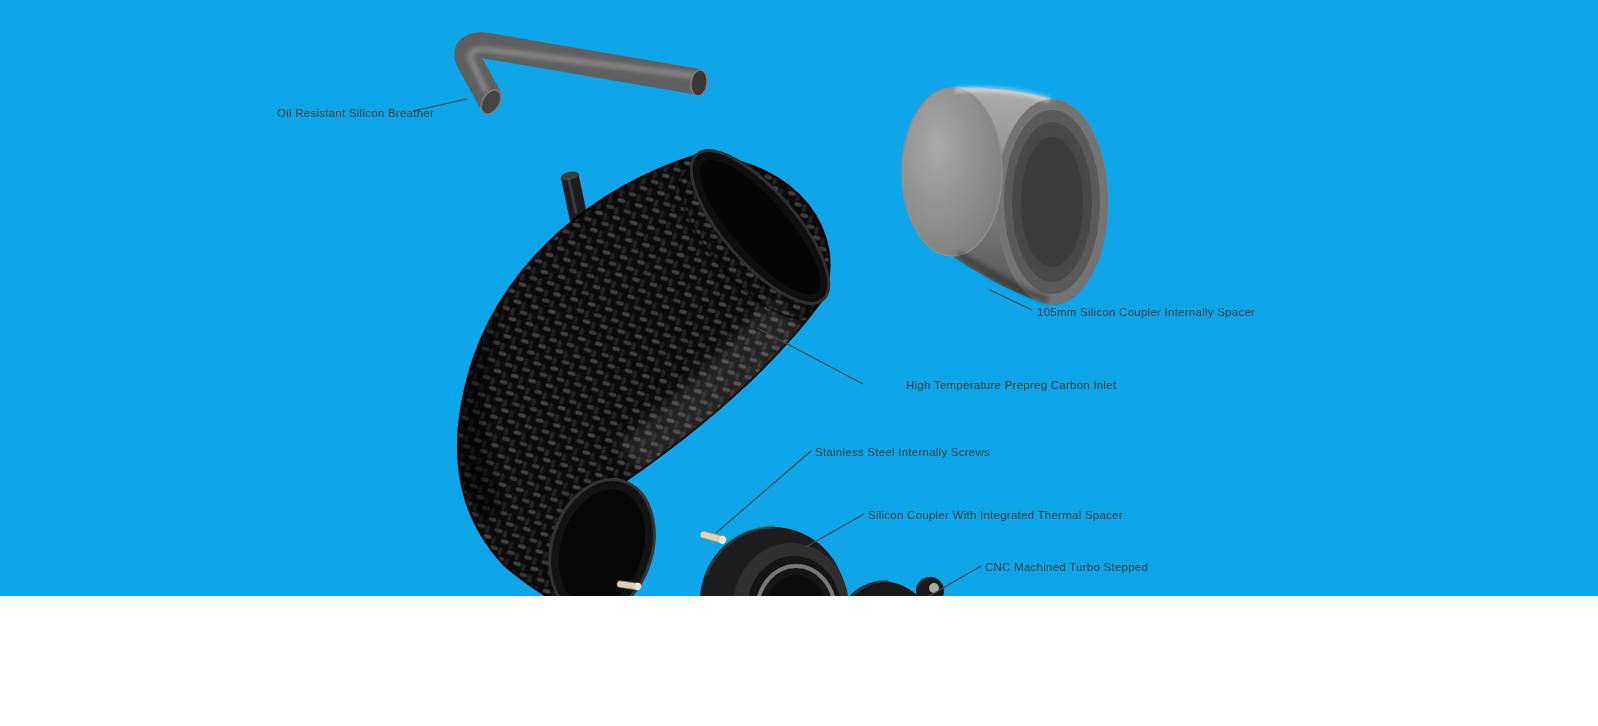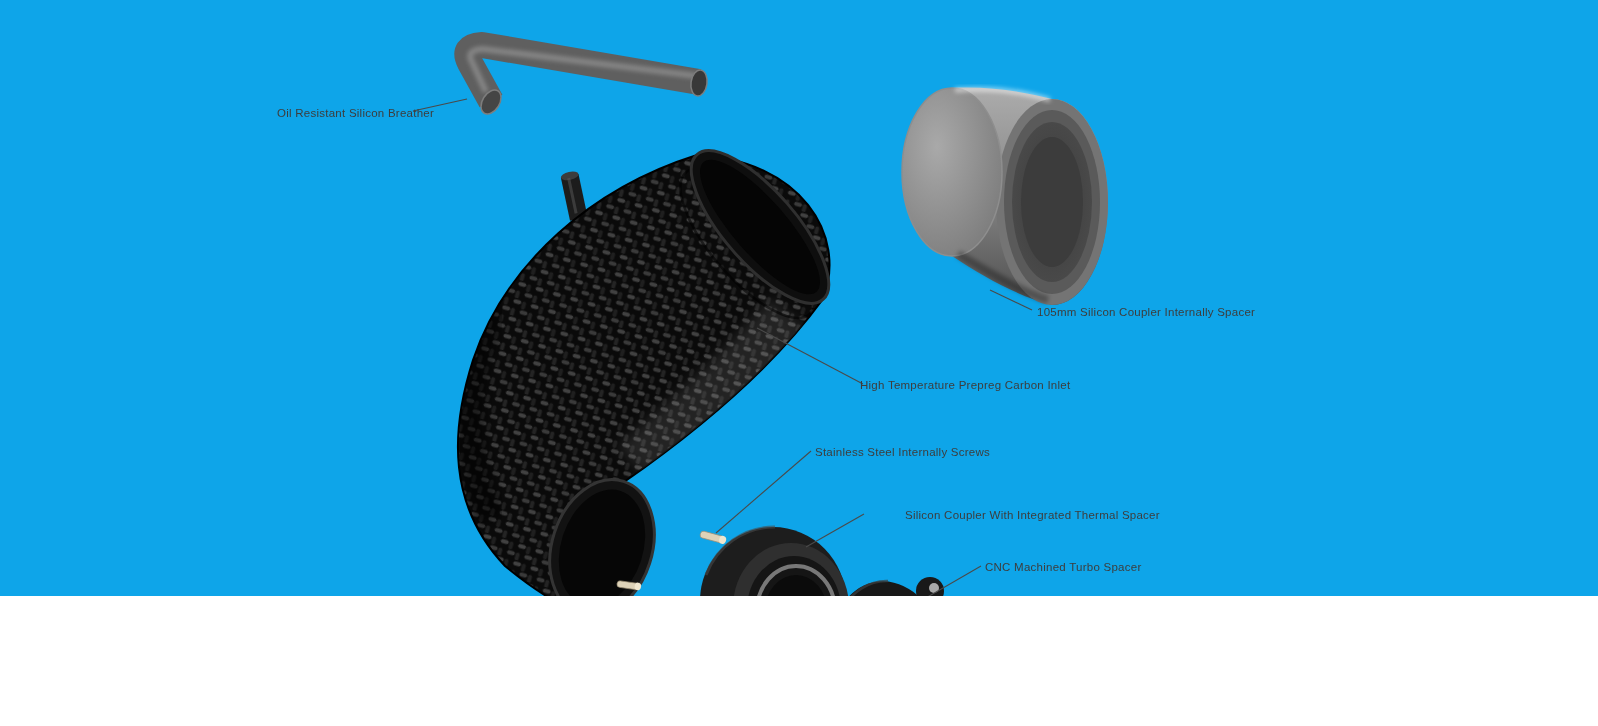--- a/index.html
+++ b/index.html
@@ -134,21 +134,21 @@
       <line x1="811" y1="451" x2="716" y2="533"></line>
       <line x1="864" y1="514" x2="806" y2="547"></line>
       <line x1="981" y1="566" x2="924" y2="599"></line>
     </g>
   </svg>
 
   <div class="part-label" style="left:277px;top:107px">Oil Resistant Silicon Breather</div>
 
   <div class="part-label" style="left:1037px;top:306px">105mm Silicon Coupler Internally Spacer</div>
 
-  <div class="part-label" style="left:860px;top:379px">High Temperature Prepreg Carbon Inlet</div>
+  <div class="part-label" style="left:906px;top:379px">High Temperature Prepreg Carbon Inlet</div>
 
   <div class="part-label" style="left:815px;top:446px">Stainless Steel Internally Screws</div>
 
-  <div class="part-label" style="left:905px;top:509px">Silicon Coupler With Integrated Thermal Spacer</div>
+  <div class="part-label" style="left:868px;top:509px">Silicon Coupler With Integrated Thermal Spacer</div>
 
-  <div class="part-label" style="left:985px;top:561px">CNC Machined Turbo Spacer</div>
+  <div class="part-label" style="left:985px;top:561px">CNC Machined Turbo Stepped</div>
 
 </div>
 
 </body></html>

